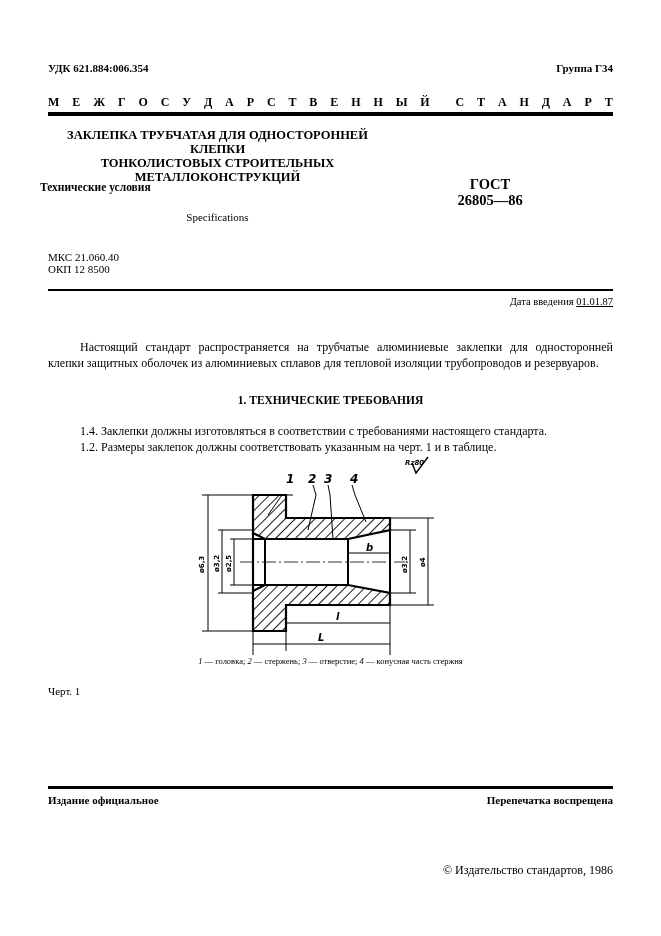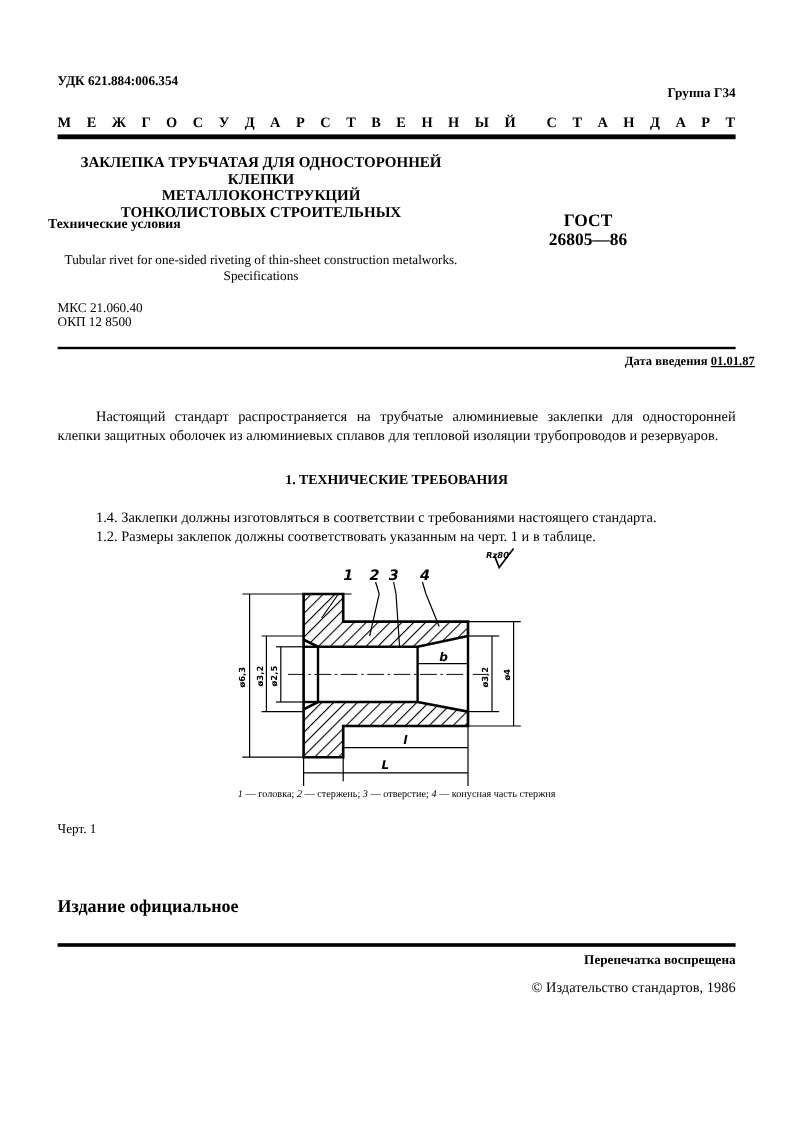--- a/index.html
+++ b/index.html
@@ -1,45 +1,45 @@
 <!DOCTYPE html>
 <html><head>
 <meta charset="utf-8">
 <style>
   html, body { margin: 0; padding: 0; background: #ffffff; }
   body { width: 661px; height: 936px; position: relative; overflow: hidden;
          font-family: "Liberation Serif", "DejaVu Serif", serif; color: #000; }
   .abs { position: absolute; }
   .bold { font-weight: bold; }
   .udk { left: 48px; top: 62px; font-size: 11px; }
-  .group { right: 48px; top: 62px; font-size: 11px; text-align: right; margin-top: 10px; }
+  .group { right: 48px; top: 62px; font-size: 11px; text-align: right; }
   .interstate { left: 48px; top: 95px; width: 565px; font-size: 12px; font-weight: bold;
                 letter-spacing: 0; display: flex; justify-content: space-between; }
   .rule-thick { left: 48px; width: 565px; height: 4px; background: #000; }
   .rule-thin  { left: 48px; width: 565px; height: 2px; background: #000; }
   .title { left: 40px; top: 128px; width: 355px; text-align: center; font-size: 12.5px;
            font-weight: bold; line-height: 14px; }
   .subtitle { left: 40px; top: 181px; width: 355px; text-align: left; font-size: 11.5px; font-weight: bold; }
   .en { left: 40px; top: 211px; width: 355px; text-align: center; font-size: 11px; line-height: 13px; }
   .gost { left: 440px; top: 176px; width: 100px; text-align: center; font-size: 14.5px; font-weight: bold; line-height: 16px; }
   .mks { left: 48px; top: 251px; font-size: 11px; line-height: 12px; }
-  .date { right: 32px; top: 296px; font-size: 10.5px; font-weight: bold; }
+  .date { right: 48px; top: 296px; font-size: 10.5px; font-weight: normal; }
   .date u { text-decoration: underline; }
   .para { left: 48px; top: 339px; width: 565px; font-size: 12px; line-height: 16px; text-align: justify; }
   .para p { margin: 0; text-indent: 32px; }
   .sec { left: 48px; top: 394px; width: 565px; text-align: center; font-size: 11.5px; font-weight: bold; }
   .items { left: 48px; top: 423px; width: 565px; font-size: 12px; line-height: 16px; }
   .items div { padding-left: 32px; }
   .drawing { left: 190px; top: 455px; width: 260px; height: 200px; }
   .legend { left: 48px; top: 656px; width: 565px; text-align: center; font-size: 8.5px; }
   .legend i { font-style: italic; }
   .fig { left: 48px; top: 685px; width: 565px; text-align: left; font-size: 11px; }
-  .ed-left { left: 48px; top: 748px; font-size: 15px; font-weight: bold; }
+  .ed-left { left: 48px; top: 794px; font-size: 11px; font-weight: bold; }
   .ed-right { right: 48px; top: 794px; font-size: 11px; font-weight: bold; }
-  .copy { right: 48px; top: 815px; font-size: 12px; line-height: 16px; text-align: right; margin-left: 20px; }
+  .copy { right: 48px; top: 862px; font-size: 12px; line-height: 16px; text-align: right; margin-left: 20px; }
 </style>
 </head>
 <body>
 
 <div class="abs udk bold">УДК 621.884:006.354</div>
 <div class="abs group bold">Группа Г34</div>
 
 <div class="abs interstate" id="banner">
     <span>М</span>
     <span>Е</span>
@@ -66,26 +66,25 @@
     <span>Н</span>
     <span>Д</span>
     <span>А</span>
     <span>Р</span>
     <span>Т</span>
   </div>
 <div class="abs rule-thick" style="top:112px"></div>
 
 <div class="abs title">
   <div>ЗАКЛЕПКА ТРУБЧАТАЯ ДЛЯ ОДНОСТОРОННЕЙ КЛЕПКИ</div>
+  <div>ТОНКОЛИСТОВЫХ СТРОИТЕЛЬНЫХ</div>
   <div>МЕТАЛЛОКОНСТРУКЦИЙ</div>
-  <div>ТОНКОЛИСТОВЫХ СТРОИТЕЛЬНЫХ</div>
 </div>
 <div class="abs subtitle">Технические условия</div>
 <div class="abs en">
-  <div>Tubular rivet for one-sided riveting of thin-sheet construction metalworks.</div>
   <div>Specifications</div>
 </div>
 
 <div class="abs gost">
   <div>ГОСТ</div>
   <div>26805—86</div>
 </div>
 
 <div class="abs mks">
   <div>МКС 21.060.40</div>

